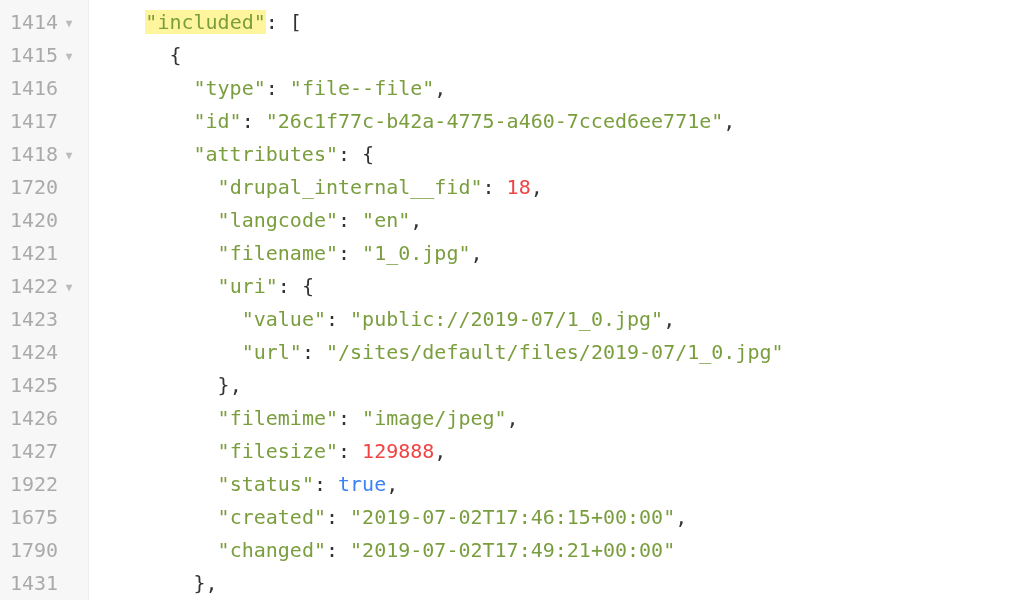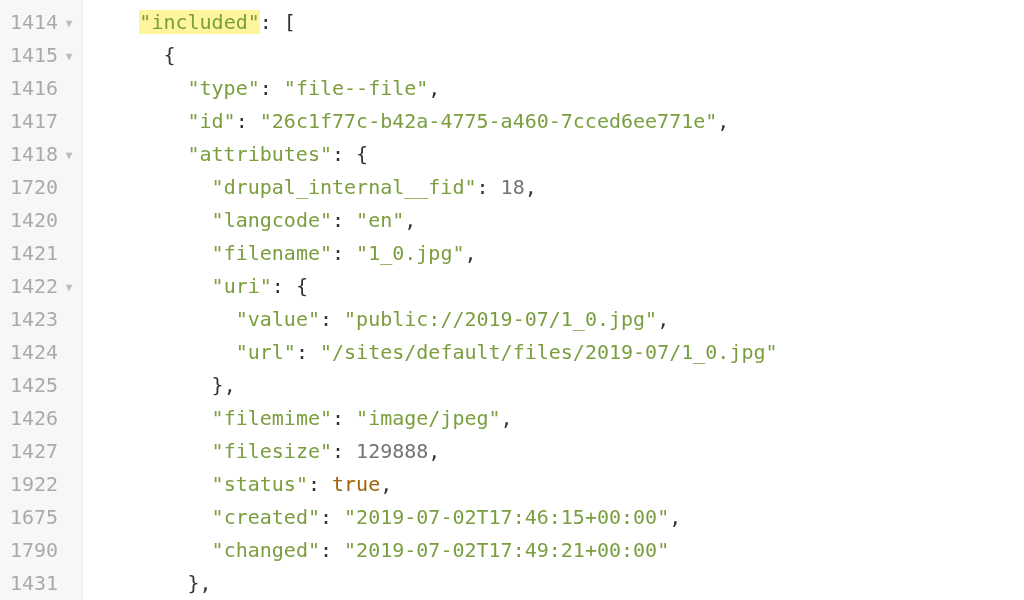--- a/index.html
+++ b/index.html
@@ -8,21 +8,21 @@
       font-size: 20px;
       background: #fff;
       display: flex;
       height: 600px;
       overflow: hidden;
     }
     .gutter {
       background: #f7f7f7;
       color: #aaa;
       text-align: right;
-      padding: 6px 6px 6px 10px;
+      padding: 6px 12px 6px 10px;
       user-select: none;
       border-right: 1px solid #eee;
       flex-shrink: 0;
     }
     .gutter-line {
       height: 33px;
       line-height: 33px;
       white-space: nowrap;
       position: relative;
     }
@@ -40,22 +40,22 @@
       padding: 6px 0 6px 8px;
       flex: 1;
     }
     .code-line {
       height: 33px;
       line-height: 33px;
       white-space: pre;
     }
     .key { color: #7a9e3e; }
     .str { color: #7a9e3e; }
-    .num { color: #737373; }
-    .bool { color: #a16207; }
+    .num { color: #ef4444; }
+    .bool { color: #3b82f6; }
     .punct { color: #333; }
     .hl { background: #fff59d; }
   </style>
 </head>
 <body>
 
 <div class="gutter">
   <div class="gutter-line"><span>1414</span><span class="fold">▼</span></div>
   <div class="gutter-line"><span>1415</span><span class="fold">▼</span></div>
   <div class="gutter-line"><span>1416</span><span class="fold hidden">▼</span></div>

